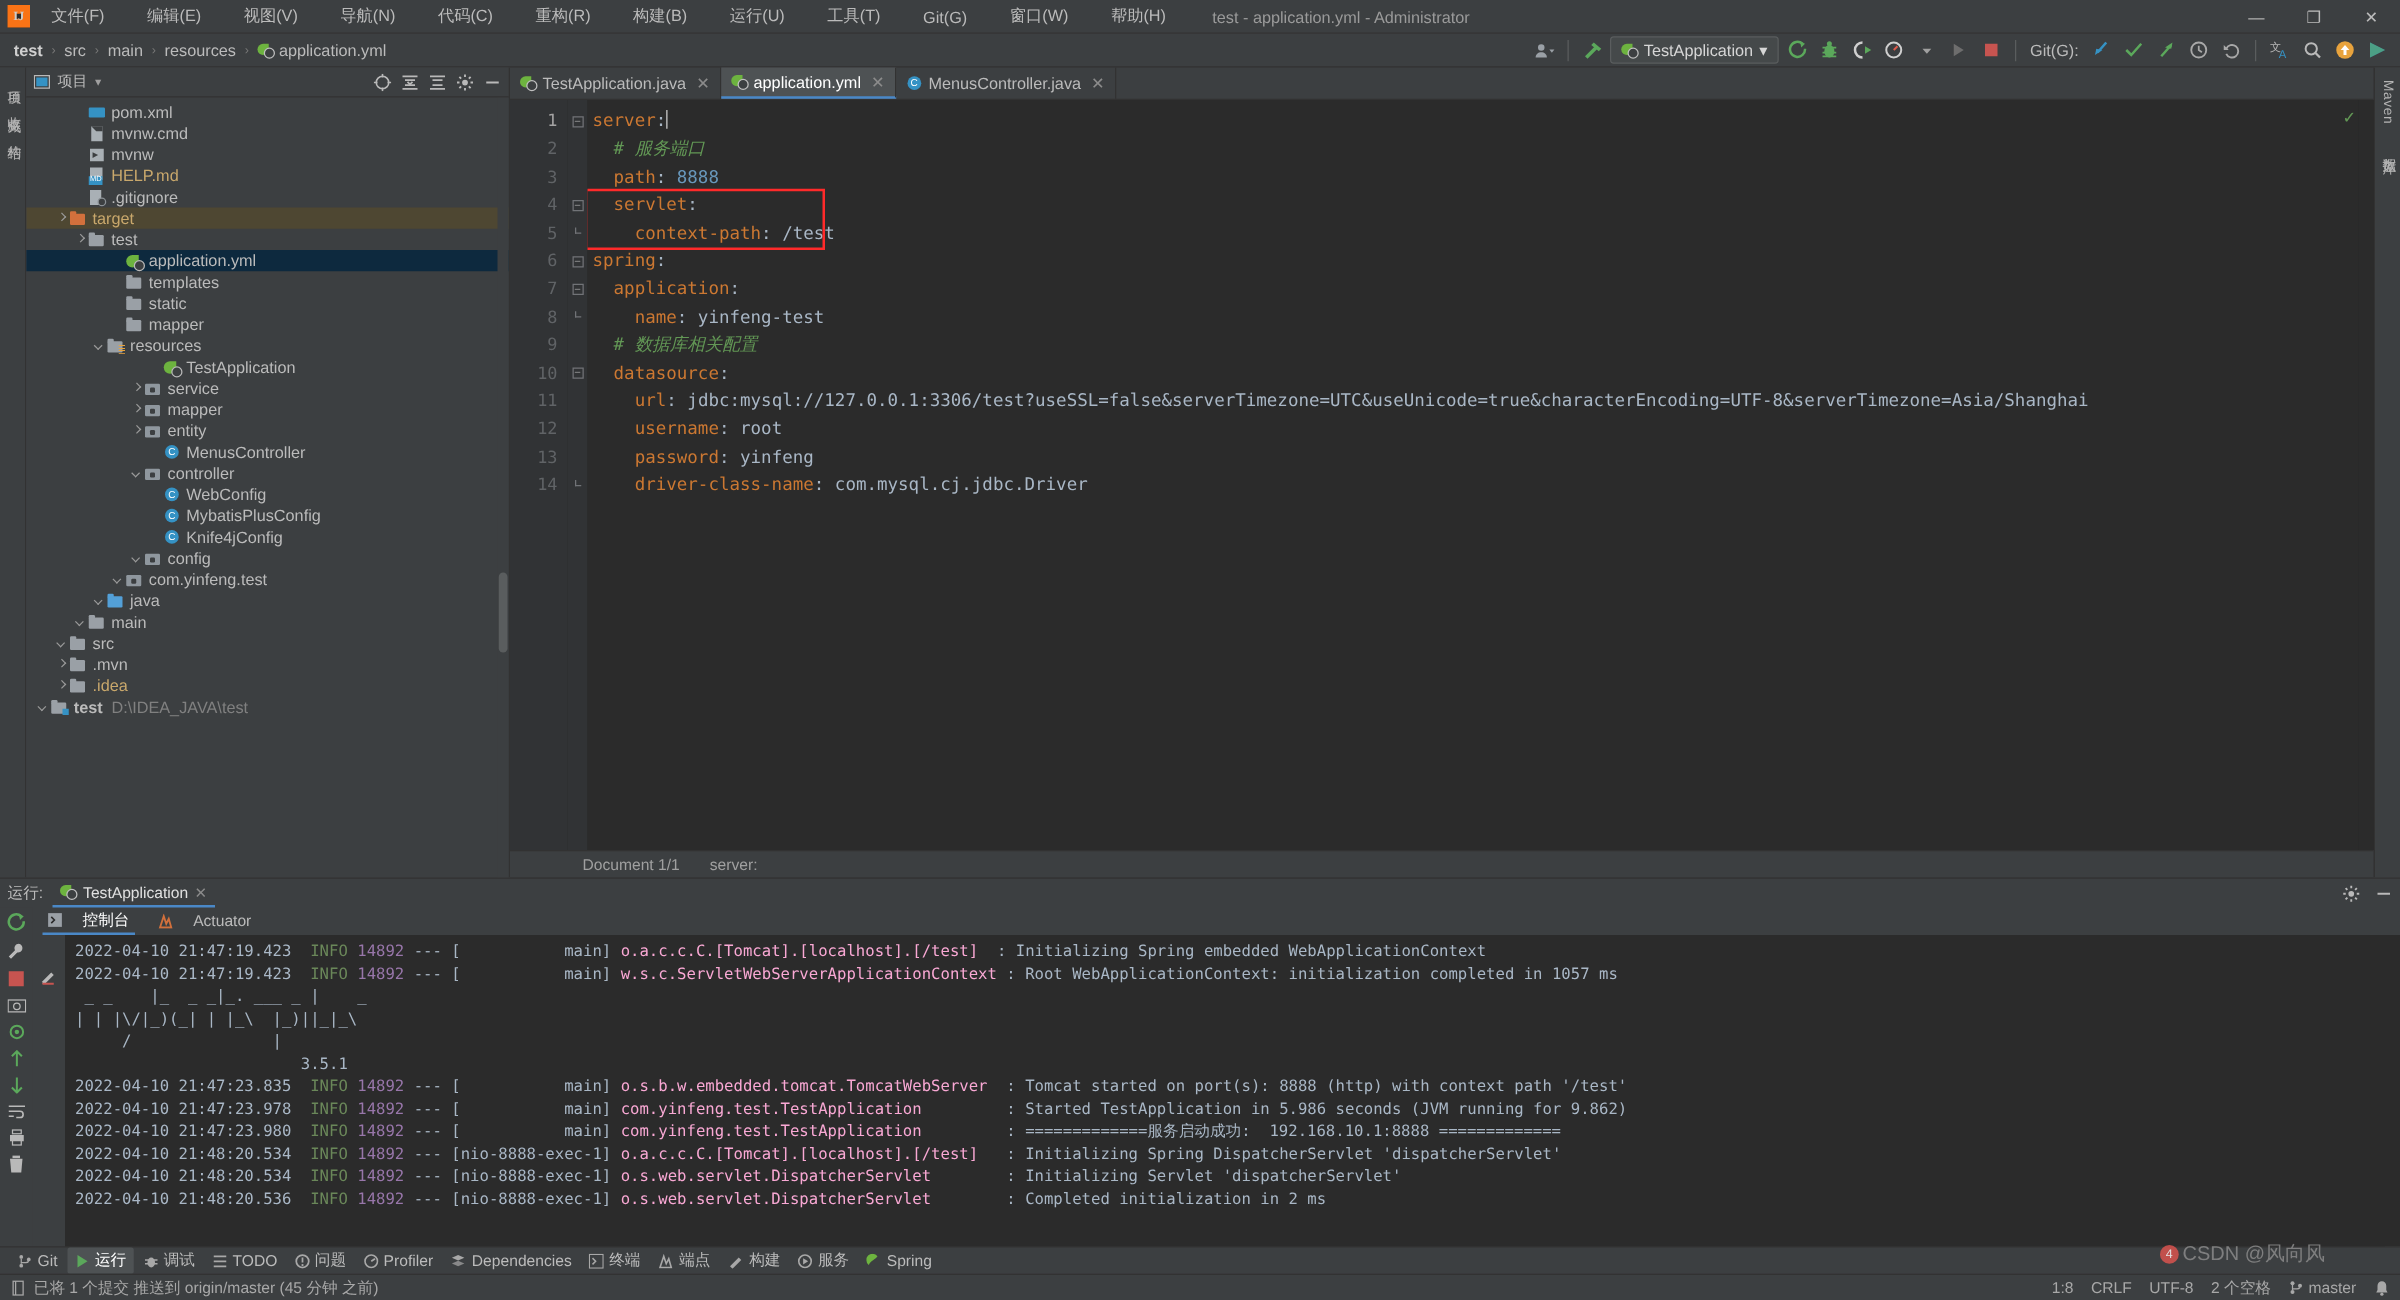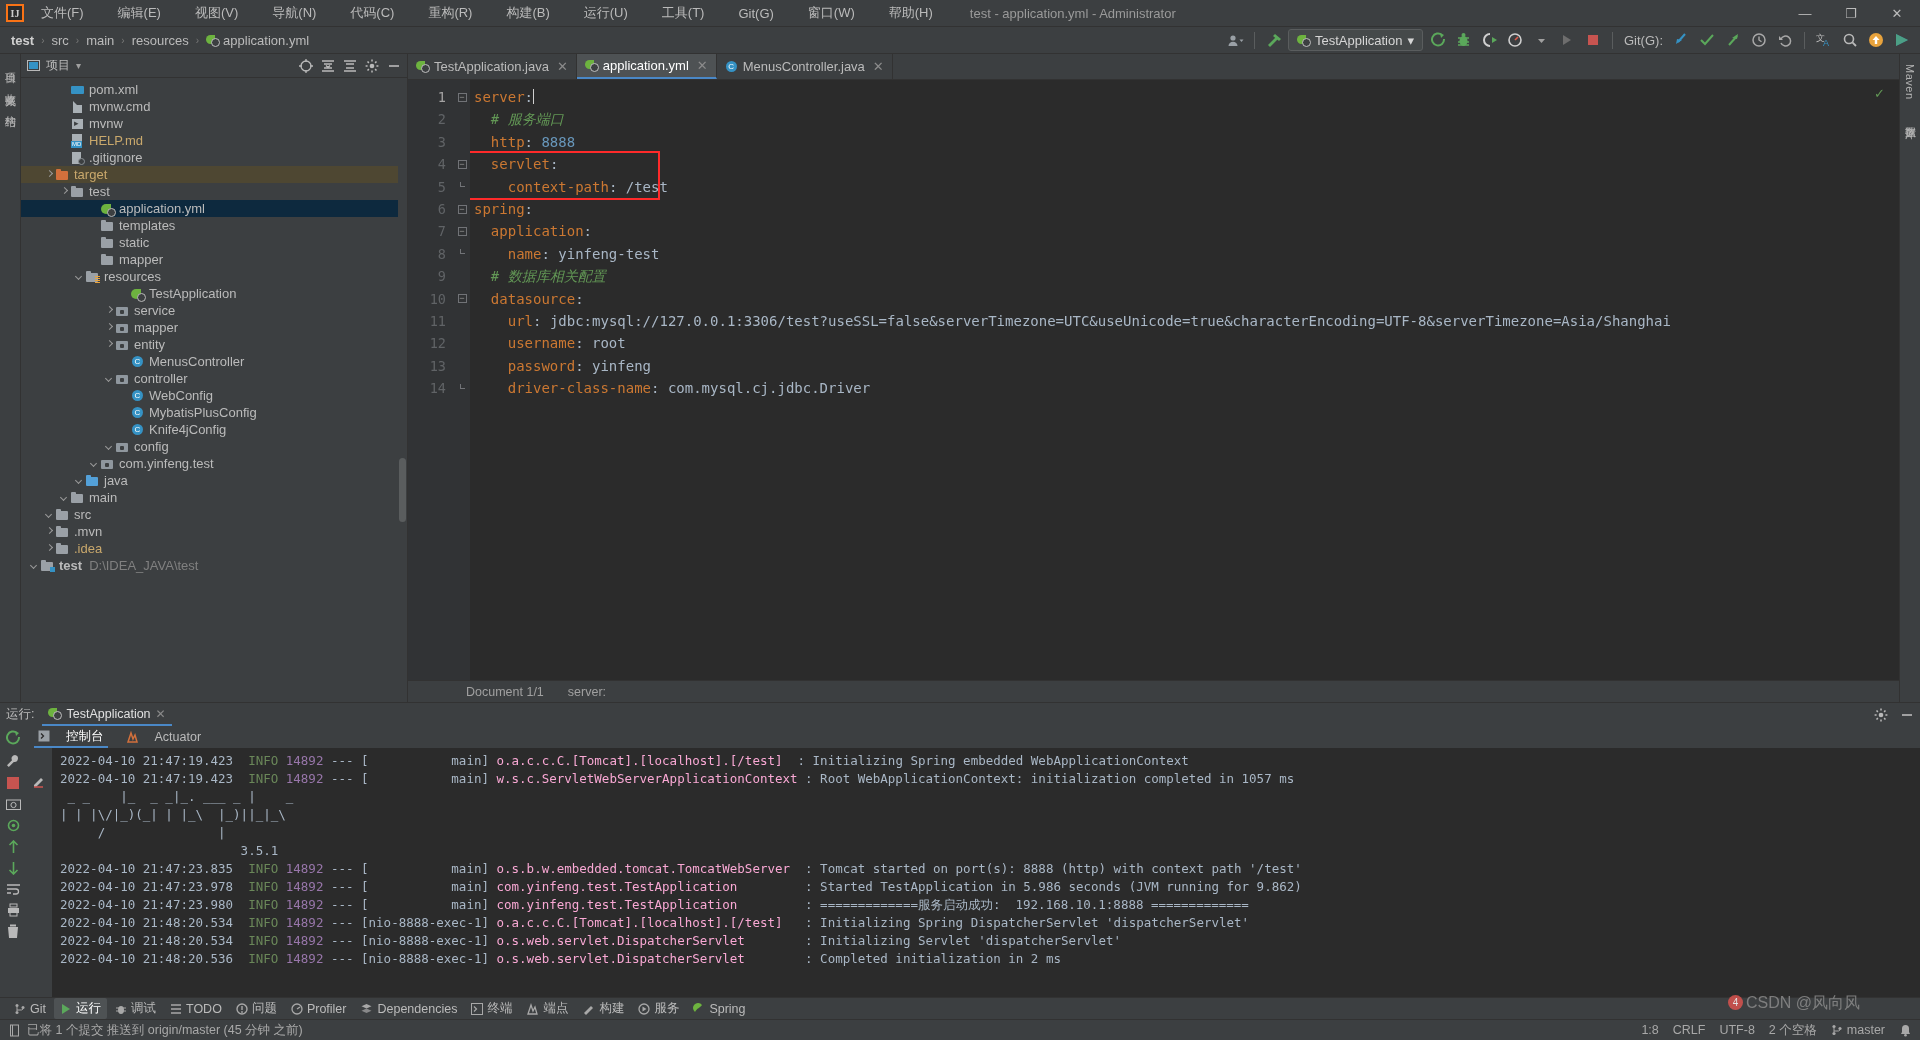--- a/index.html
+++ b/index.html
@@ -13,21 +13,21 @@
   }
   .app { width:1920px; height:1040px; display:flex; flex-direction:column; position:relative; }
 
   
   .titlebar {
     height: 27px; background:#3c3f41; display:flex; align-items:center;
     border-bottom:1px solid #323232; flex:none;
   }
   .ij-logo {
     width:18px;height:18px;margin-left:6px;margin-right:8px;
-    border:2px solid #f97316; background:#2b2b2b; color:#ccc;
+    border:7px solid #f97316; background:#2b2b2b; color:#ccc;
     font-size:10px; display:flex;align-items:center;justify-content:center;
     font-family:"Liberation Serif", serif; font-weight:bold;
   }
   .menu { display:flex; align-items:center; gap:16px; }
   .menu-item { padding:3px 9px; font-size:13px; color:#bbbbbb; white-space:nowrap; cursor:default; }
   .win-title { margin-left:28px; font-size:13px; color:#9a9a9a; white-space:nowrap;}
   .win-btns { margin-left:auto; display:flex; }
   .win-btn { width:46px;height:27px;display:flex;align-items:center;justify-content:center;color:#bbb;font-size:13px;}
 
   
@@ -651,21 +651,21 @@
             <div class="fold"></div>
             <div class="fold"></div>
             <div class="fold">
               <span class="mk e"></span>
             </div>
           </div>
         <div class="code" id="code">
           <div class="redbox" style="left: -2px; top: 71px; width: 192px; height: 49px;"></div>
         <div class="cl"><span class="k-key">server</span><span class="k-val">:</span><span class="caret"></span></div>
             <div class="cl"><span class="k-cmt">  # 服务端口</span></div>
-            <div class="cl"><span class="k-val">  </span><span class="k-key">http</span><span class="k-val">: </span><span class="k-num">8888</span></div>
+            <div class="cl"><span class="k-val">  </span><span class="k-key">path</span><span class="k-val">: </span><span class="k-num">8888</span></div>
             <div class="cl"><span class="k-val">  </span><span class="k-key">servlet</span><span class="k-val">:</span></div>
             <div class="cl"><span class="k-val">    </span><span class="k-key">context-path</span><span class="k-val">: </span><span class="k-val">/test</span></div>
             <div class="cl"><span class="k-key">spring</span><span class="k-val">:</span></div>
             <div class="cl"><span class="k-val">  </span><span class="k-key">application</span><span class="k-val">:</span></div>
             <div class="cl"><span class="k-val">    </span><span class="k-key">name</span><span class="k-val">: </span><span class="k-val">yinfeng-test</span></div>
             <div class="cl"><span class="k-cmt">  # 数据库相关配置</span></div>
             <div class="cl"><span class="k-val">  </span><span class="k-key">datasource</span><span class="k-val">:</span></div>
             <div class="cl"><span class="k-val">    </span><span class="k-key">url</span><span class="k-val">: </span><span class="k-val">jdbc:mysql://127.0.0.1:3306/test?useSSL=false&amp;serverTimezone=UTC&amp;useUnicode=true&amp;characterEncoding=UTF-8&amp;serverTimezone=Asia/Shanghai</span></div>
             <div class="cl"><span class="k-val">    </span><span class="k-key">username</span><span class="k-val">: </span><span class="k-val">root</span></div>
             <div class="cl"><span class="k-val">    </span><span class="k-key">password</span><span class="k-val">: </span><span class="k-val">yinfeng</span></div>

